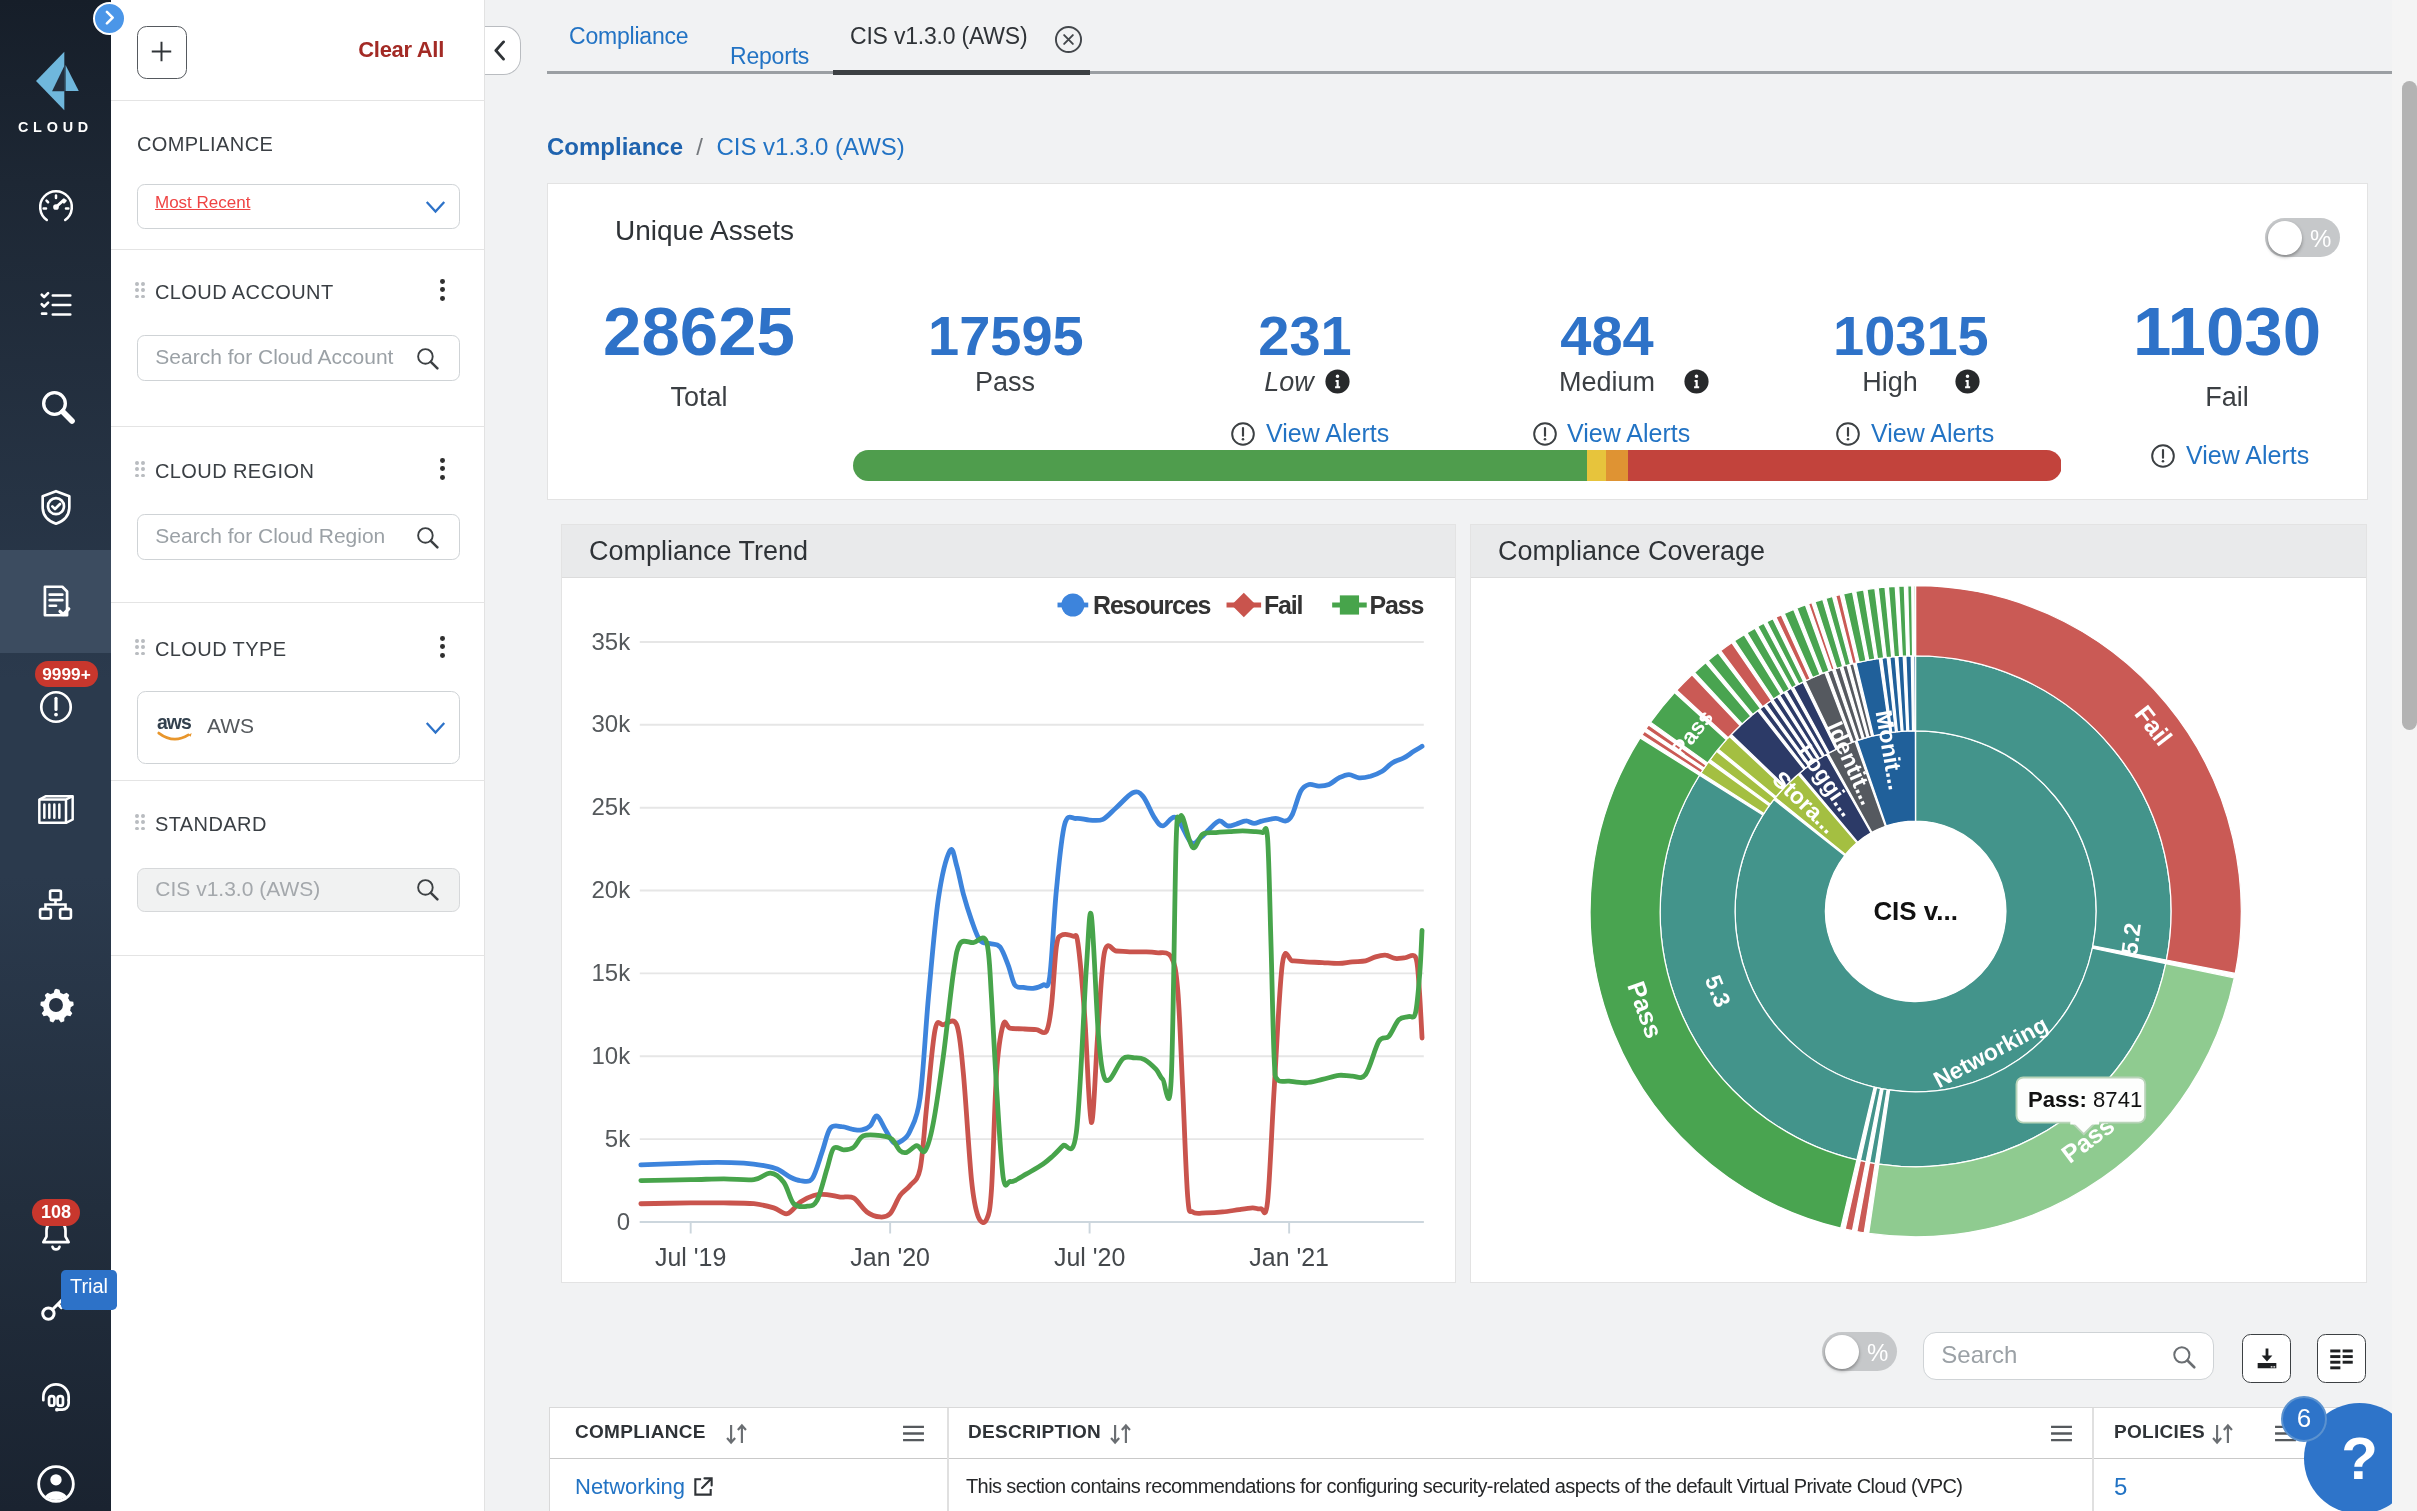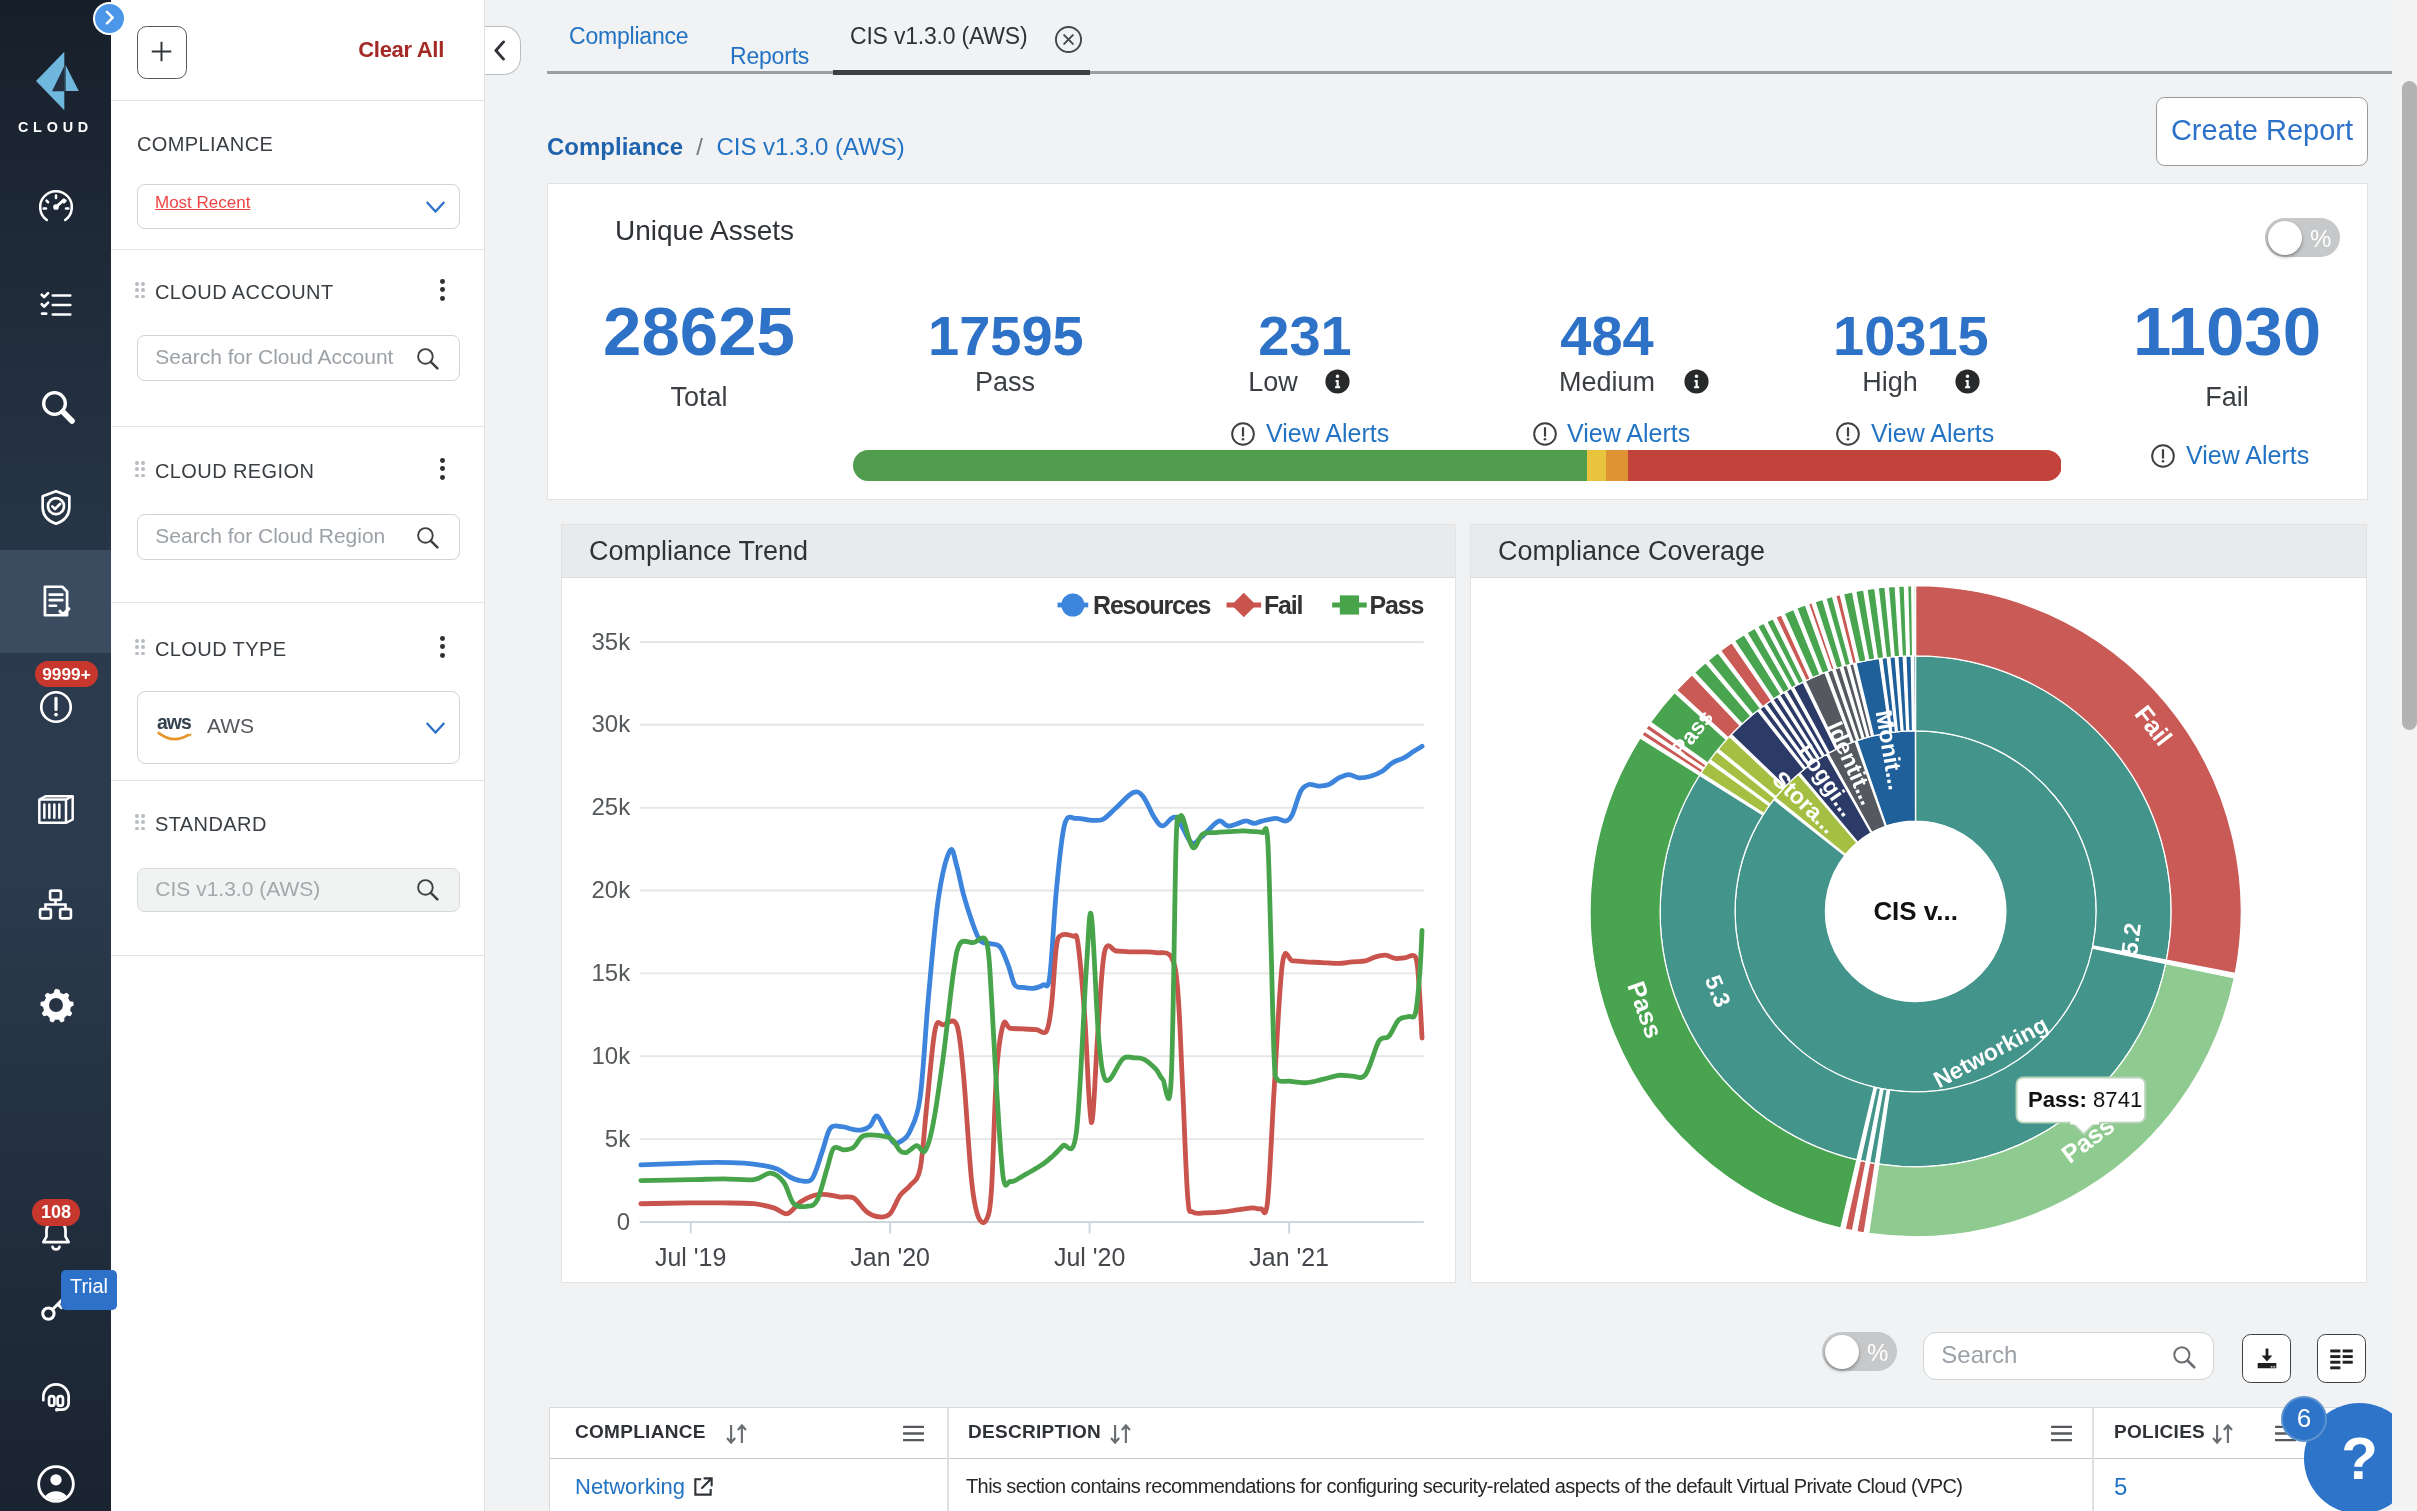--- a/index.html
+++ b/index.html
@@ -239,35 +239,34 @@
   <div class="tab" style="left:365px;color:#2f3337;">CIS v1.3.0 (AWS)</div>
   <svg class="abs" style="left:569px;top:25px" width="29" height="29" viewBox="0 0 30 30" fill="none" stroke="#43474b" stroke-width="2">
       <circle cx="15" cy="15" r="13"></circle>
       <path d="M10.5 10.5 L19.5 19.5 M19.5 10.5 L10.5 19.5" stroke-linecap="round"></path>
     </svg>
   <div class="abs" style="left:62px;top:71px;width:1852px;height:2.9px;background:#9b9fa3;"></div>
   <div class="abs" style="left:348px;top:70px;width:257px;height:4.8px;background:#3c4043;"></div>
 
   <div class="abs" style="left:62px;top:133px;font-size:24px;"><span style="color:#1f63ae;font-weight:bold;">Compliance</span><span style="color:#75797d;">&nbsp;&nbsp;/&nbsp;&nbsp;</span><span style="color:#2273c4;">CIS v1.3.0 (AWS)</span></div>
 
-  <div class="abs" style="left:1671px;top:97px;width:212px;height:69px;background:#fff;border:1.9px solid #97999c;border-radius:8.6px;text-align:center;line-height:65px;font-size:29px;color:#2d72c8;">Create Report</div>
 
   <div class="card" style="left:62px;top:183px;width:1821px;height:317px;">
     <div class="abs" style="left:27px;top:31px;font-size:28px;color:#2f3337;margin-left:40px;">Unique Assets</div>
 
     <div class="abs" style="left:1717px;top:34px;width:75px;height:39px;background:#c6c8ca;border-radius:20px;">
       <div class="abs" style="left:2.9px;top:2.9px;width:34px;height:34px;background:#fff;border-radius:50%;box-shadow:0 1.9px 3.8px rgba(0,0,0,0.35);"></div>
       <div class="abs" style="left:45px;top:6.7px;font-size:24px;color:#fff;">%</div>
     </div>
     <div class="statnum" style="left:55px;top:108px;width:192px;font-size:69px;">28625</div>
     <div class="statlab" style="left:55px;top:198px;width:192px;">Total</div>
     <div class="statnum" style="left:380px;top:119px;width:154px;font-size:56px;">17595</div>
     <div class="statlab" style="left:380px;top:183px;width:154px;">Pass</div>
     <div class="statnum" style="left:680px;top:119px;width:154px;font-size:56px;">231</div>
-    <div class="statlab" style="left:648px;top:183px;width:154px;">Low</div>
+    <div class="statlab" style="left:664px;top:183px;width:154px;font-style:italic;">Low</div>
     <svg class="abs" style="left:775px;top:183px" width="29" height="29" viewBox="0 0 24 24">
         <circle cx="12" cy="12" r="10" fill="#27292b"></circle>
         <path d="M12 6.2 a1.5 1.5 0 0 1 0 3 a1.5 1.5 0 0 1 0 -3 Z M10.4 10.8 h2.6 V16 h1.2 v1.6 H10 V16 h1.2 v-3.6 h-0.8 Z" fill="#fff"></path>
       </svg>
     <div class="valerts" style="left:718px;top:235px;">View Alerts</div>
     <svg class="abs" style="left:682px;top:237px" width="26" height="26" viewBox="0 0 24 24" fill="none" stroke="#3c4043" stroke-width="1.8">
         <circle cx="12" cy="12" r="10"></circle>
         <path d="M12 6.5 v7" stroke-width="2" stroke-linecap="round"></path>
         <circle cx="12" cy="16.8" r="1.2" fill="#3c4043" stroke="none"></circle>
       </svg>

